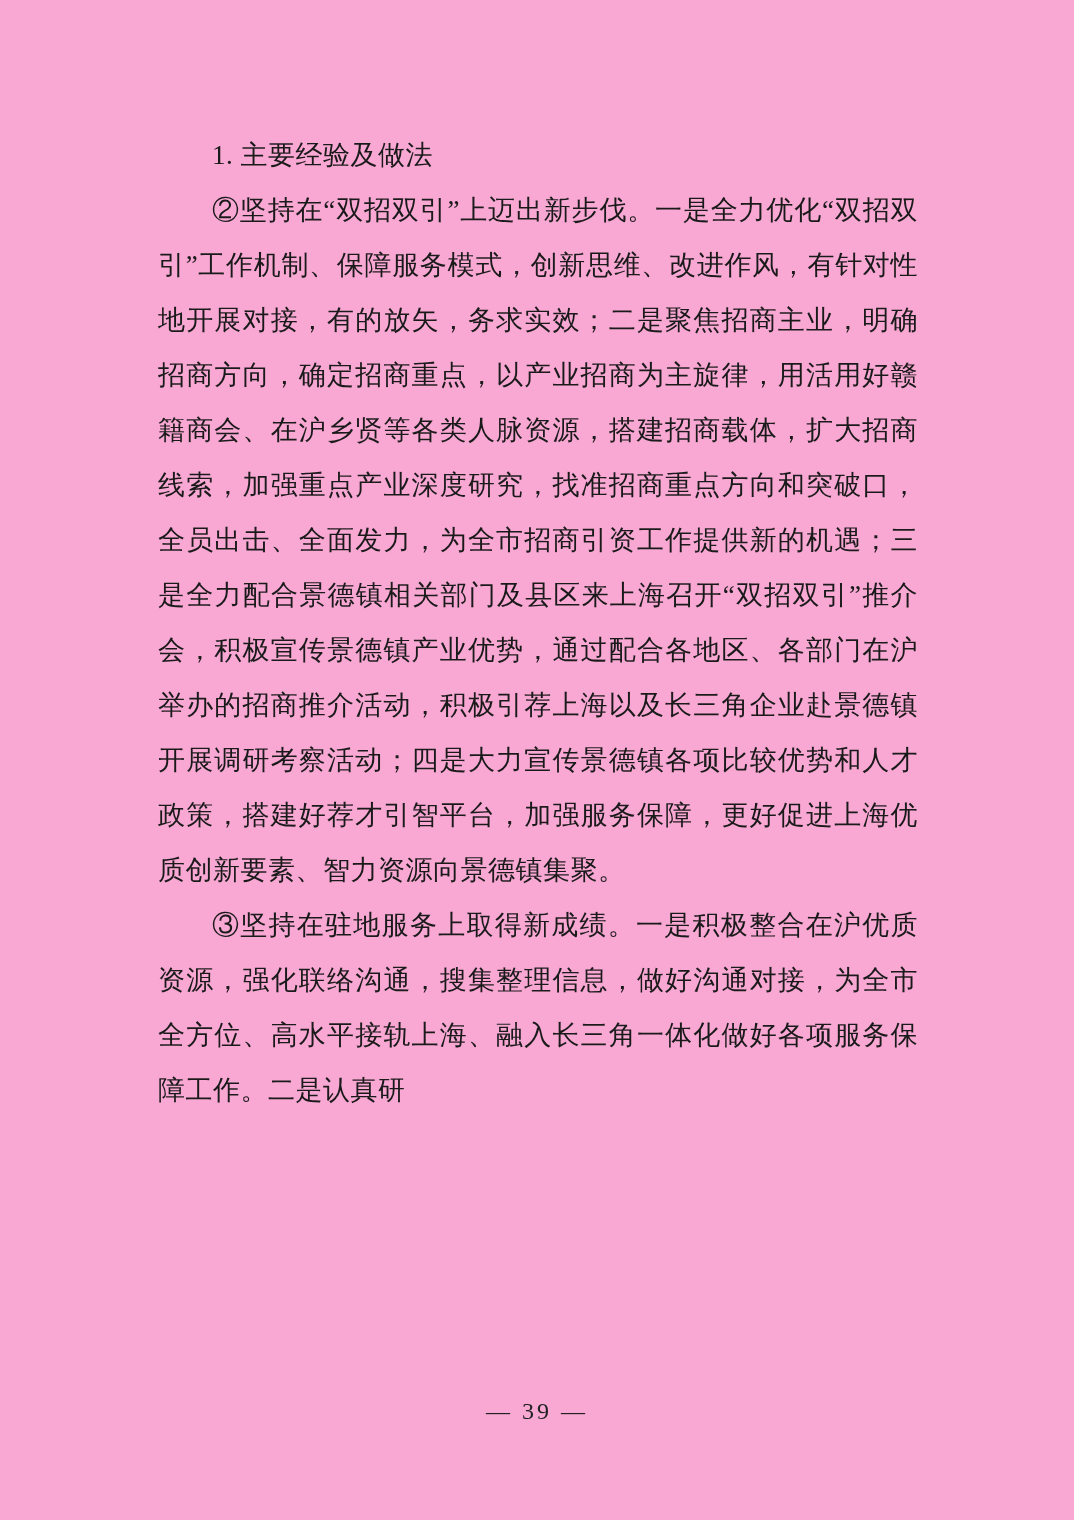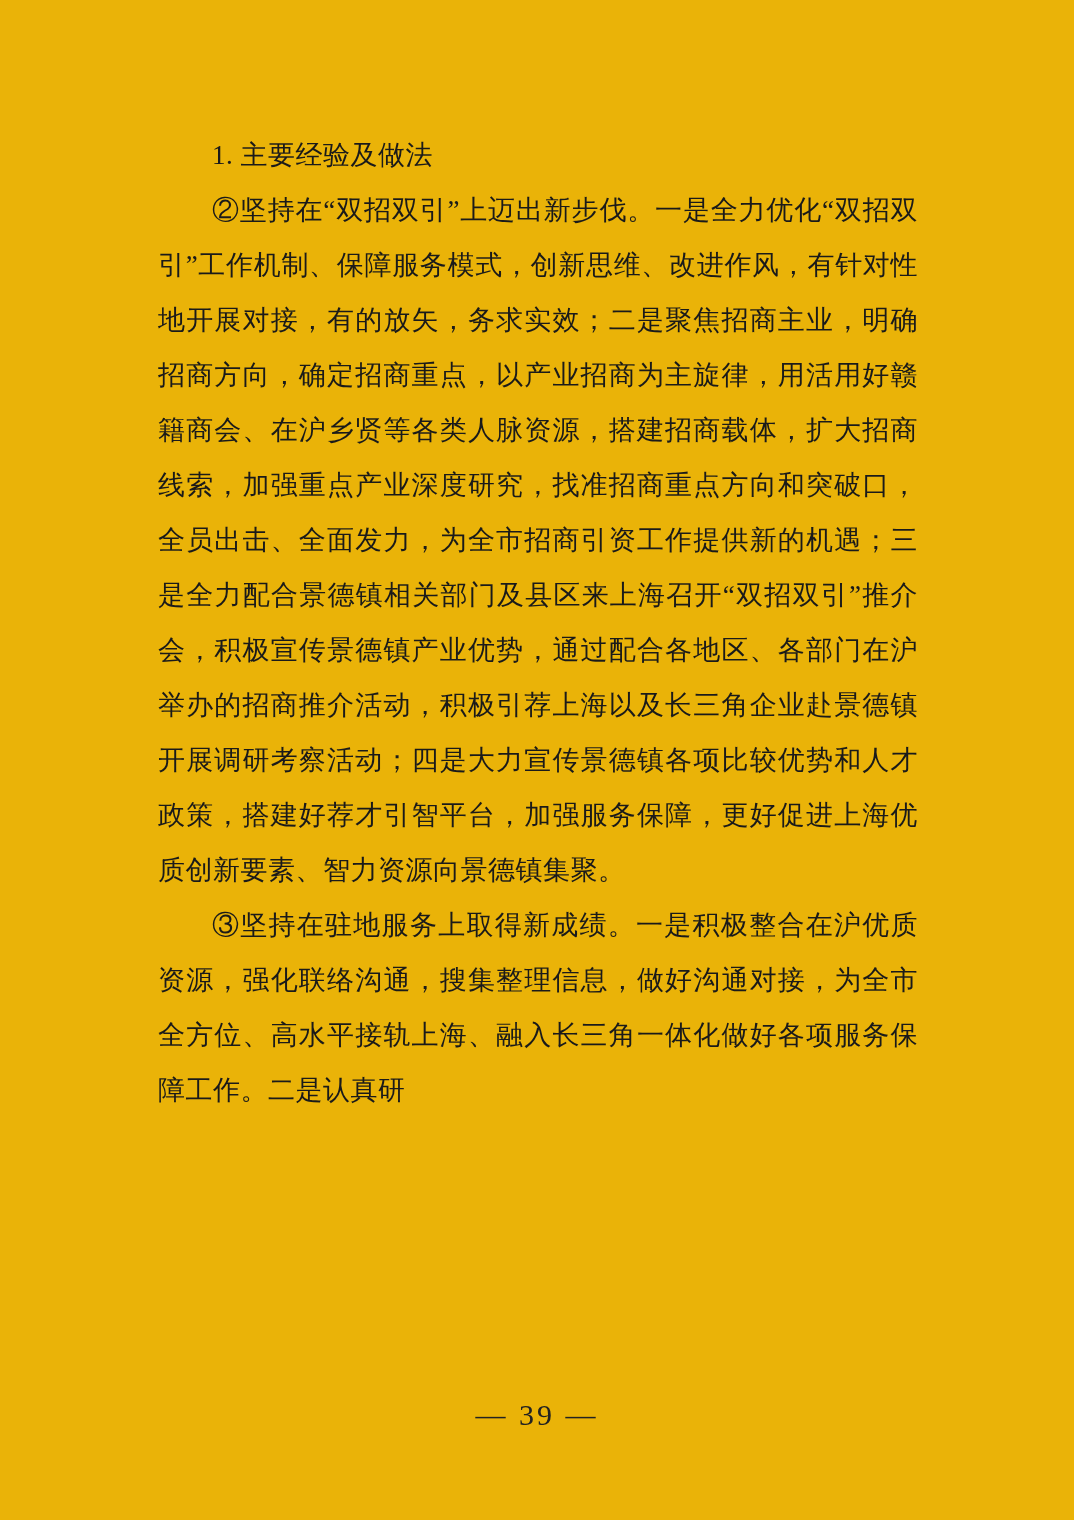--- a/index.html
+++ b/index.html
@@ -4,21 +4,21 @@
 <style>
   html, body {
     margin: 0;
     padding: 0;
     background: #ffffff;
   }
   .page {
     position: relative;
     width: 1074px;
     height: 1520px;
-    background: #eab308;
+    background: #f9a8d4;
     overflow: hidden;
     font-family: "Liberation Serif", "DejaVu Serif", serif;
     color: #1a1a1a;
   }
   .content {
     position: absolute;
     left: 158px;
     top: 128px;
     width: 760px;
   }
@@ -35,21 +35,21 @@
   }
   .heading {
     font-weight: normal;
   }
   .footer {
     position: absolute;
     left: 0;
     right: 0;
     top: 1398px;
     text-align: center;
-    font-size: 30px;
+    font-size: 24px;
     letter-spacing: 3px;
     color: #222222;
   }
 </style>
 </head>
 <body>
 
 <div class="page">
   <div class="content">
     <p class="para heading">1. 主要经验及做法</p>

